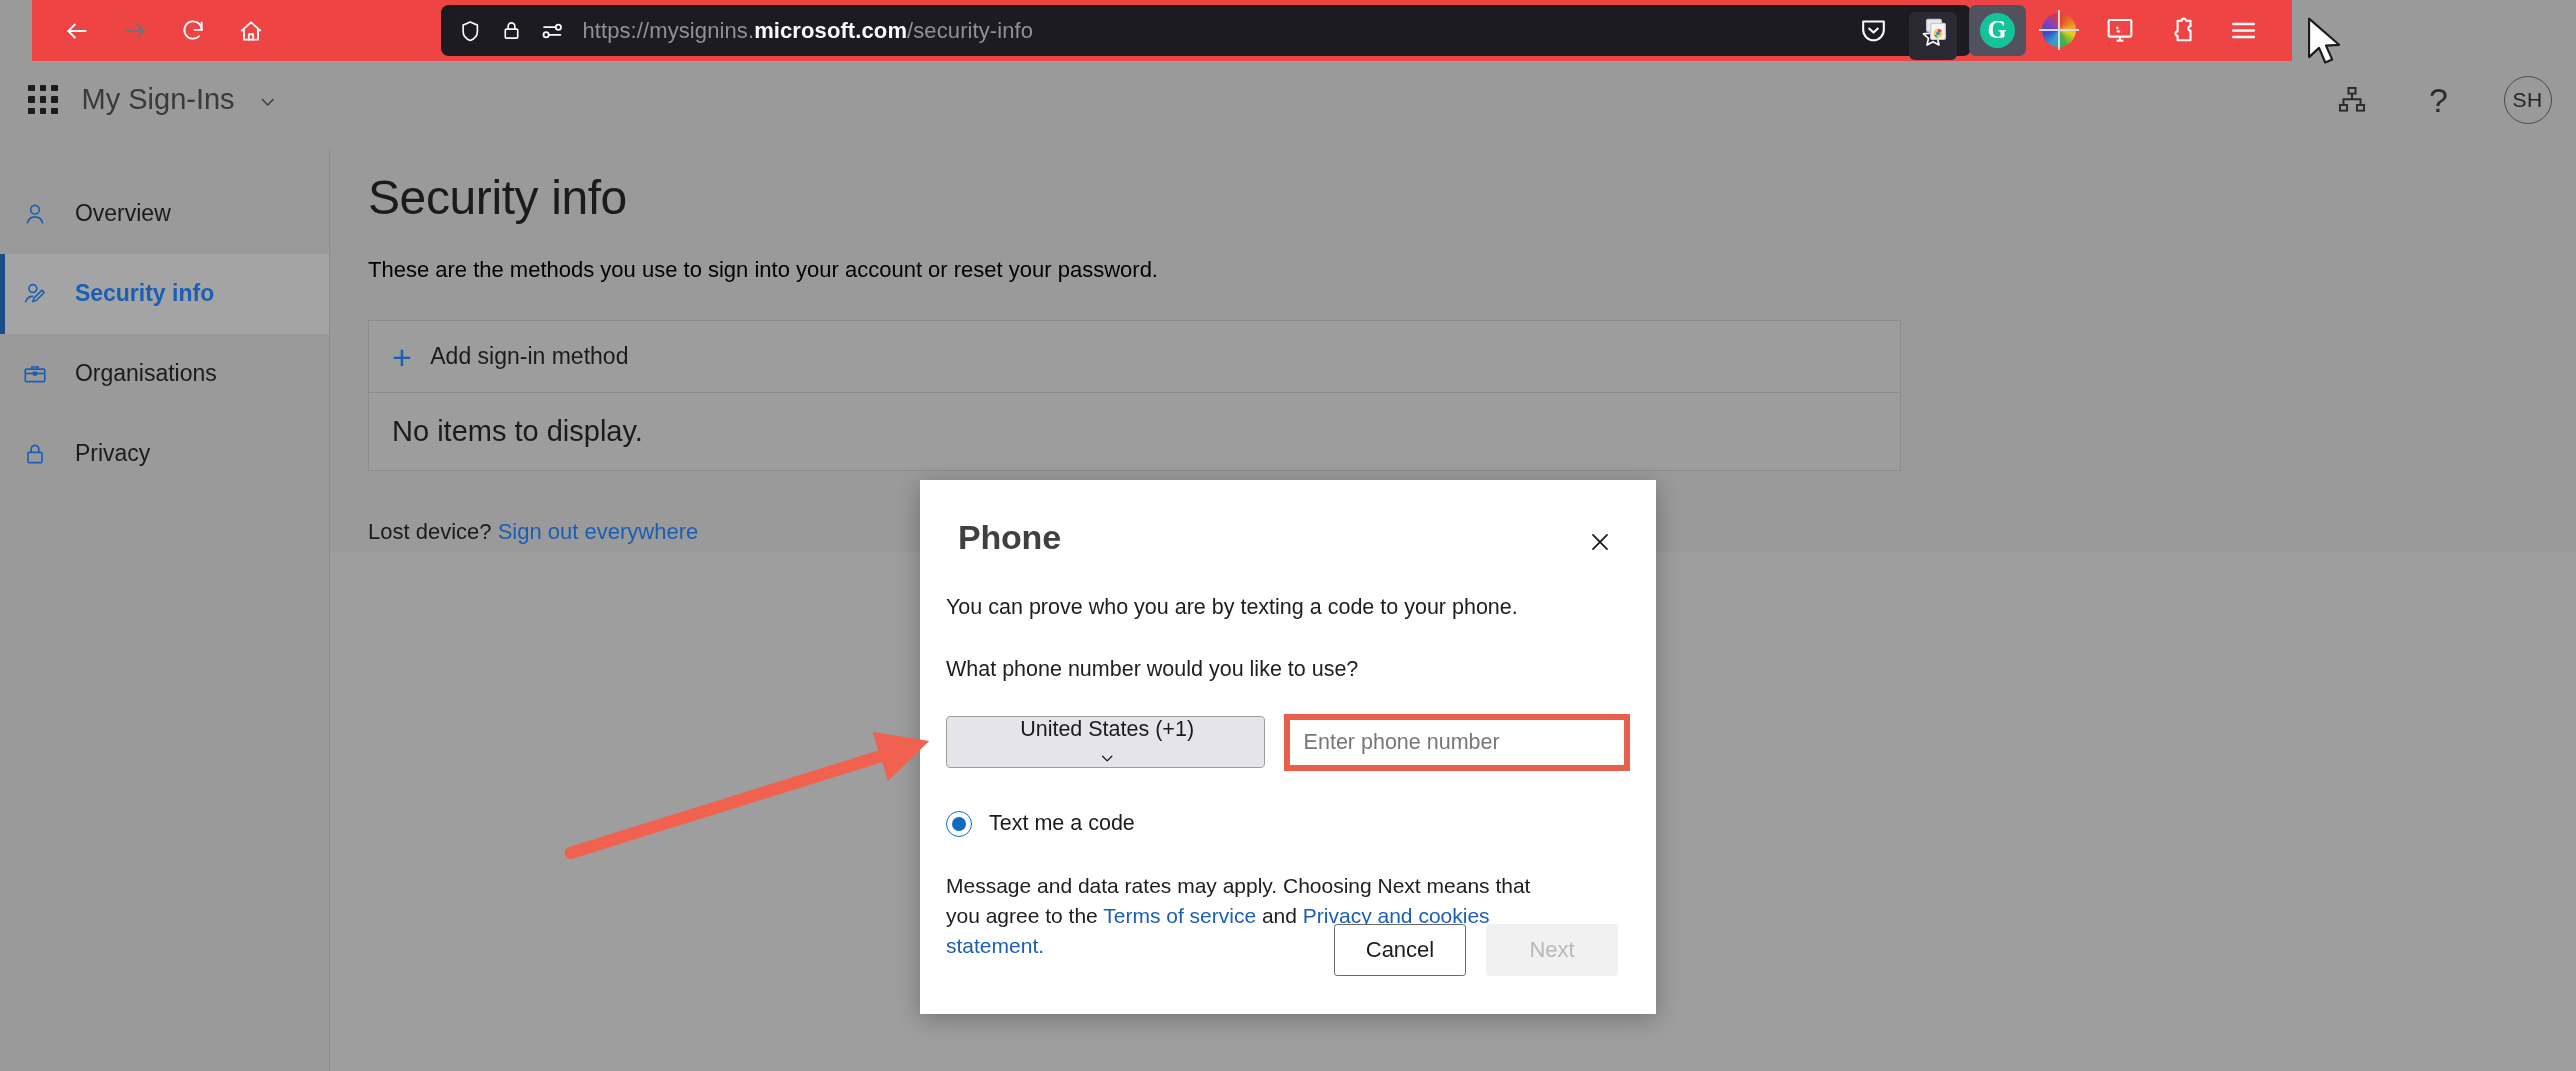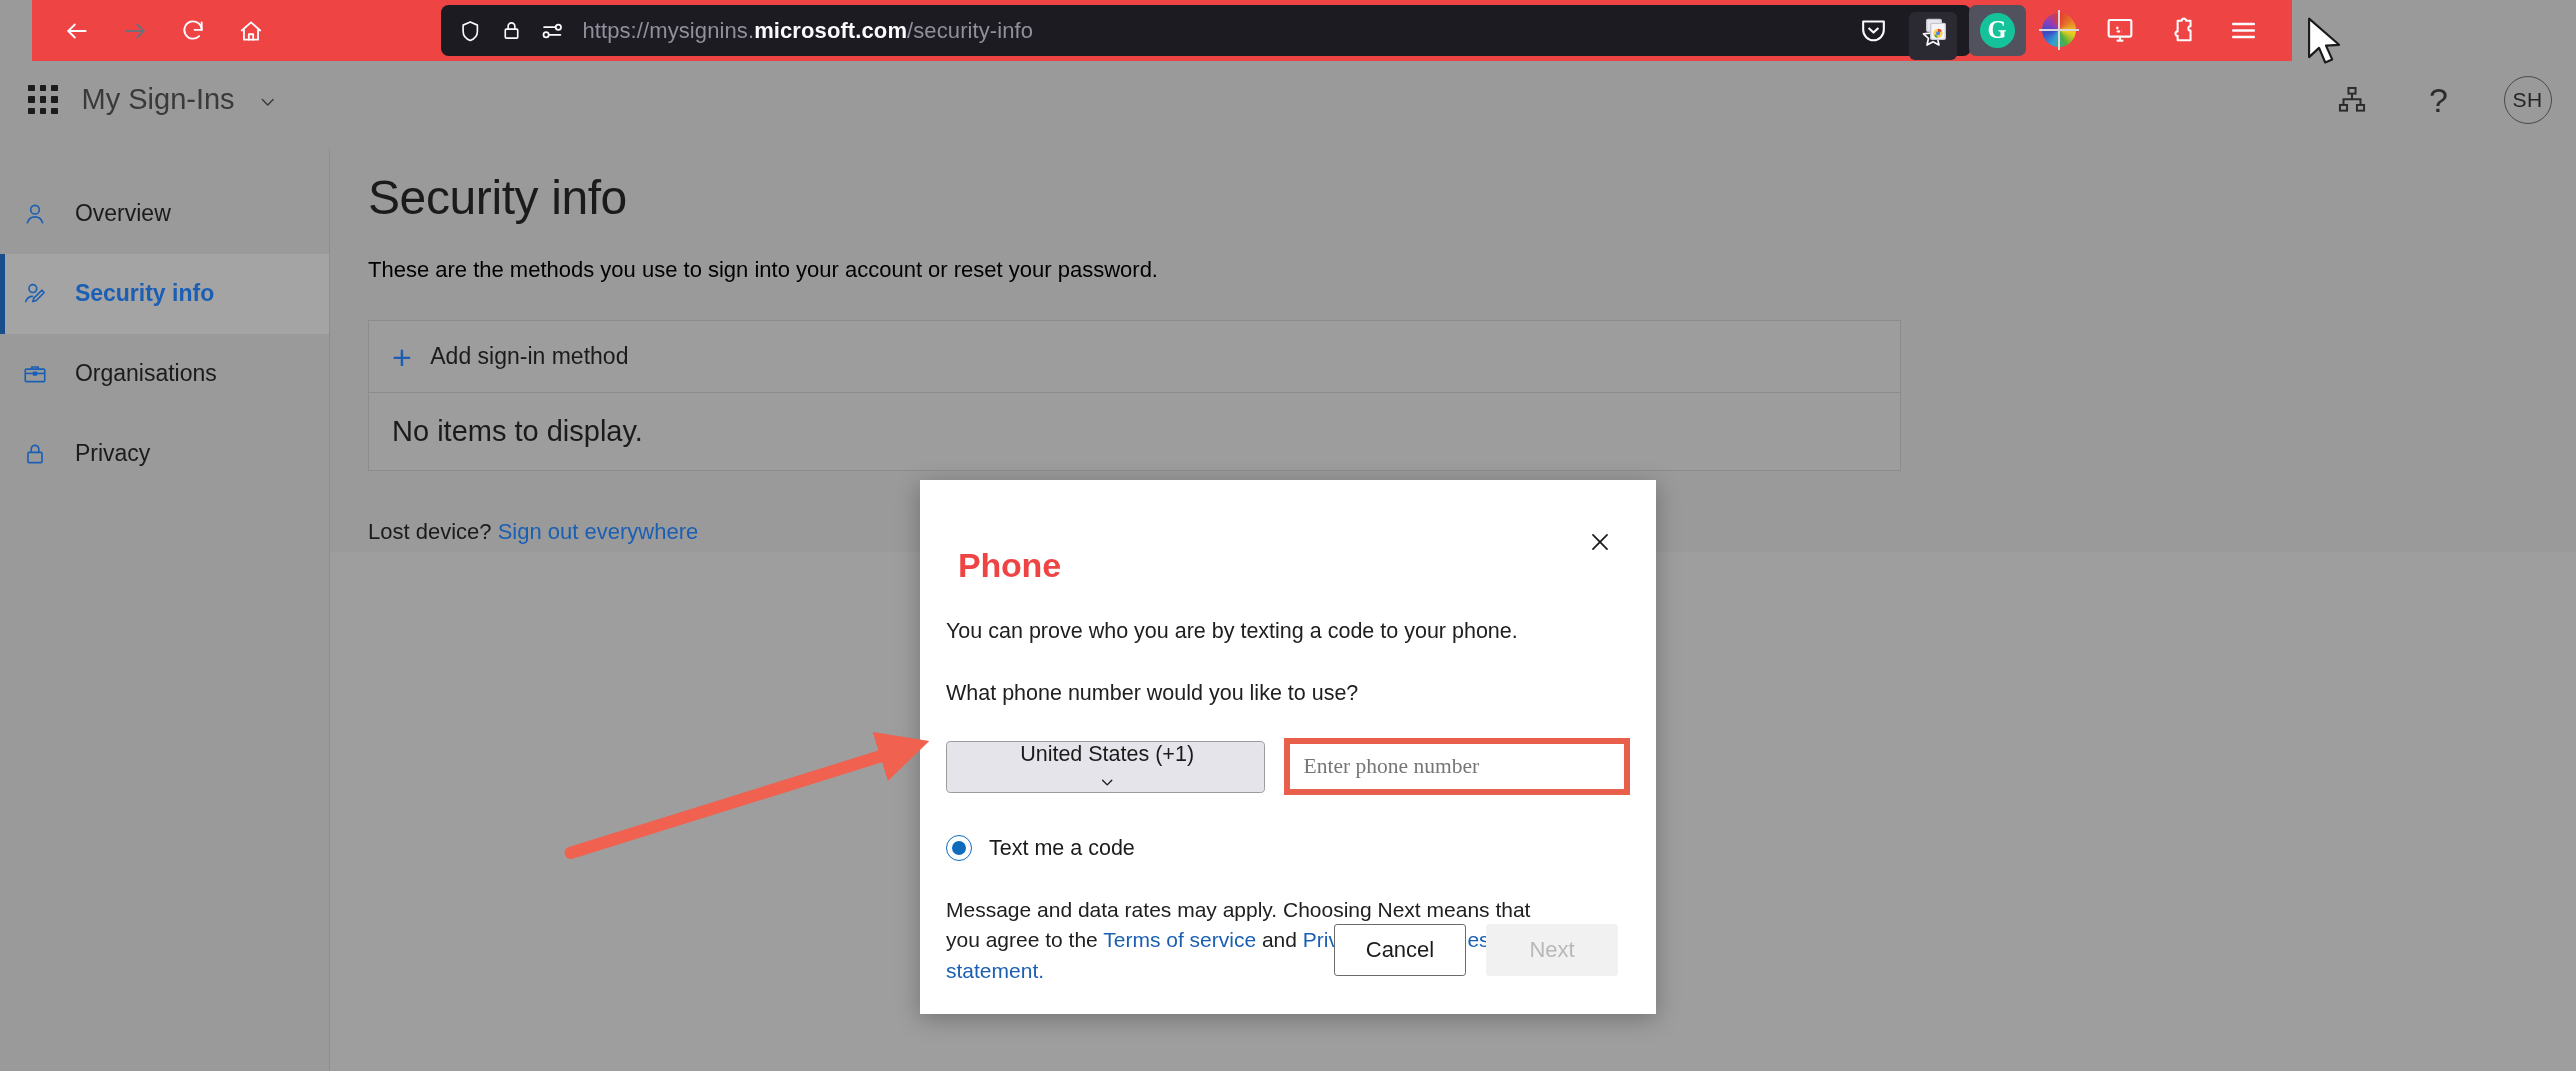--- a/index.html
+++ b/index.html
@@ -170,21 +170,21 @@
     position: absolute; left: 920px; top: 480px;
     width: 736px; height: 534px;
     background: #ffffff;
     box-shadow: 0 4.6px 23px rgba(0,0,0,0.28);
     z-index: 40;
   }
   .modal-header {
     display: flex; align-items: flex-start; justify-content: space-between;
     padding: 38px 37px 0 38px;
   }
-  .modal-title { font-size: 34px; color: #ef4444; font-weight: bold; letter-spacing: -0.2px; margin-top: 28px; }
+  .modal-title { font-size: 34px; color: #404040; font-weight: bold; letter-spacing: -0.2px; }
   .modal-close {
     width: 38px; height: 38px; display: flex; align-items: center; justify-content: center;
     margin-top: 4.6px;
   }
   .modal-body { padding: 0 26px; margin-top: 20px; }
   .modal-p1 { margin-top: 34px; font-size: 21.5px; color: #202020; }
   .modal-p2 { margin-top: 37px; font-size: 21.5px; color: #202020; }
 
   .input-row { margin-top: 32px; display: flex; align-items: center; }
   .country-select {
@@ -199,21 +199,21 @@
     width: 359px; height: 57px;
     border: 6.1px solid #e8604c;
     background: #fff;
     display: flex; align-items: center;
   }
   .phone-input {
     width: 100%; height: 100%;
     border: none; outline: none; background: transparent;
     font-size: 21.5px; color: #4c1d95;
     padding-left: 14px;
-    font-family: Liberation Serif, serif;
+    font-family: Liberation Sans, sans-serif;
   }
   .phone-input::placeholder { color: #767676; }
 
   .radio-row { margin-top: 40px; display: flex; align-items: center; }
   .radio-outer {
     width: 26px; height: 26px; border-radius: 50%;
     border: 1.5px solid #0f6cbd;
     display: flex; align-items: center; justify-content: center;
   }
   .radio-inner { width: 14px; height: 14px; border-radius: 50%; background: #0f6cbd; }

